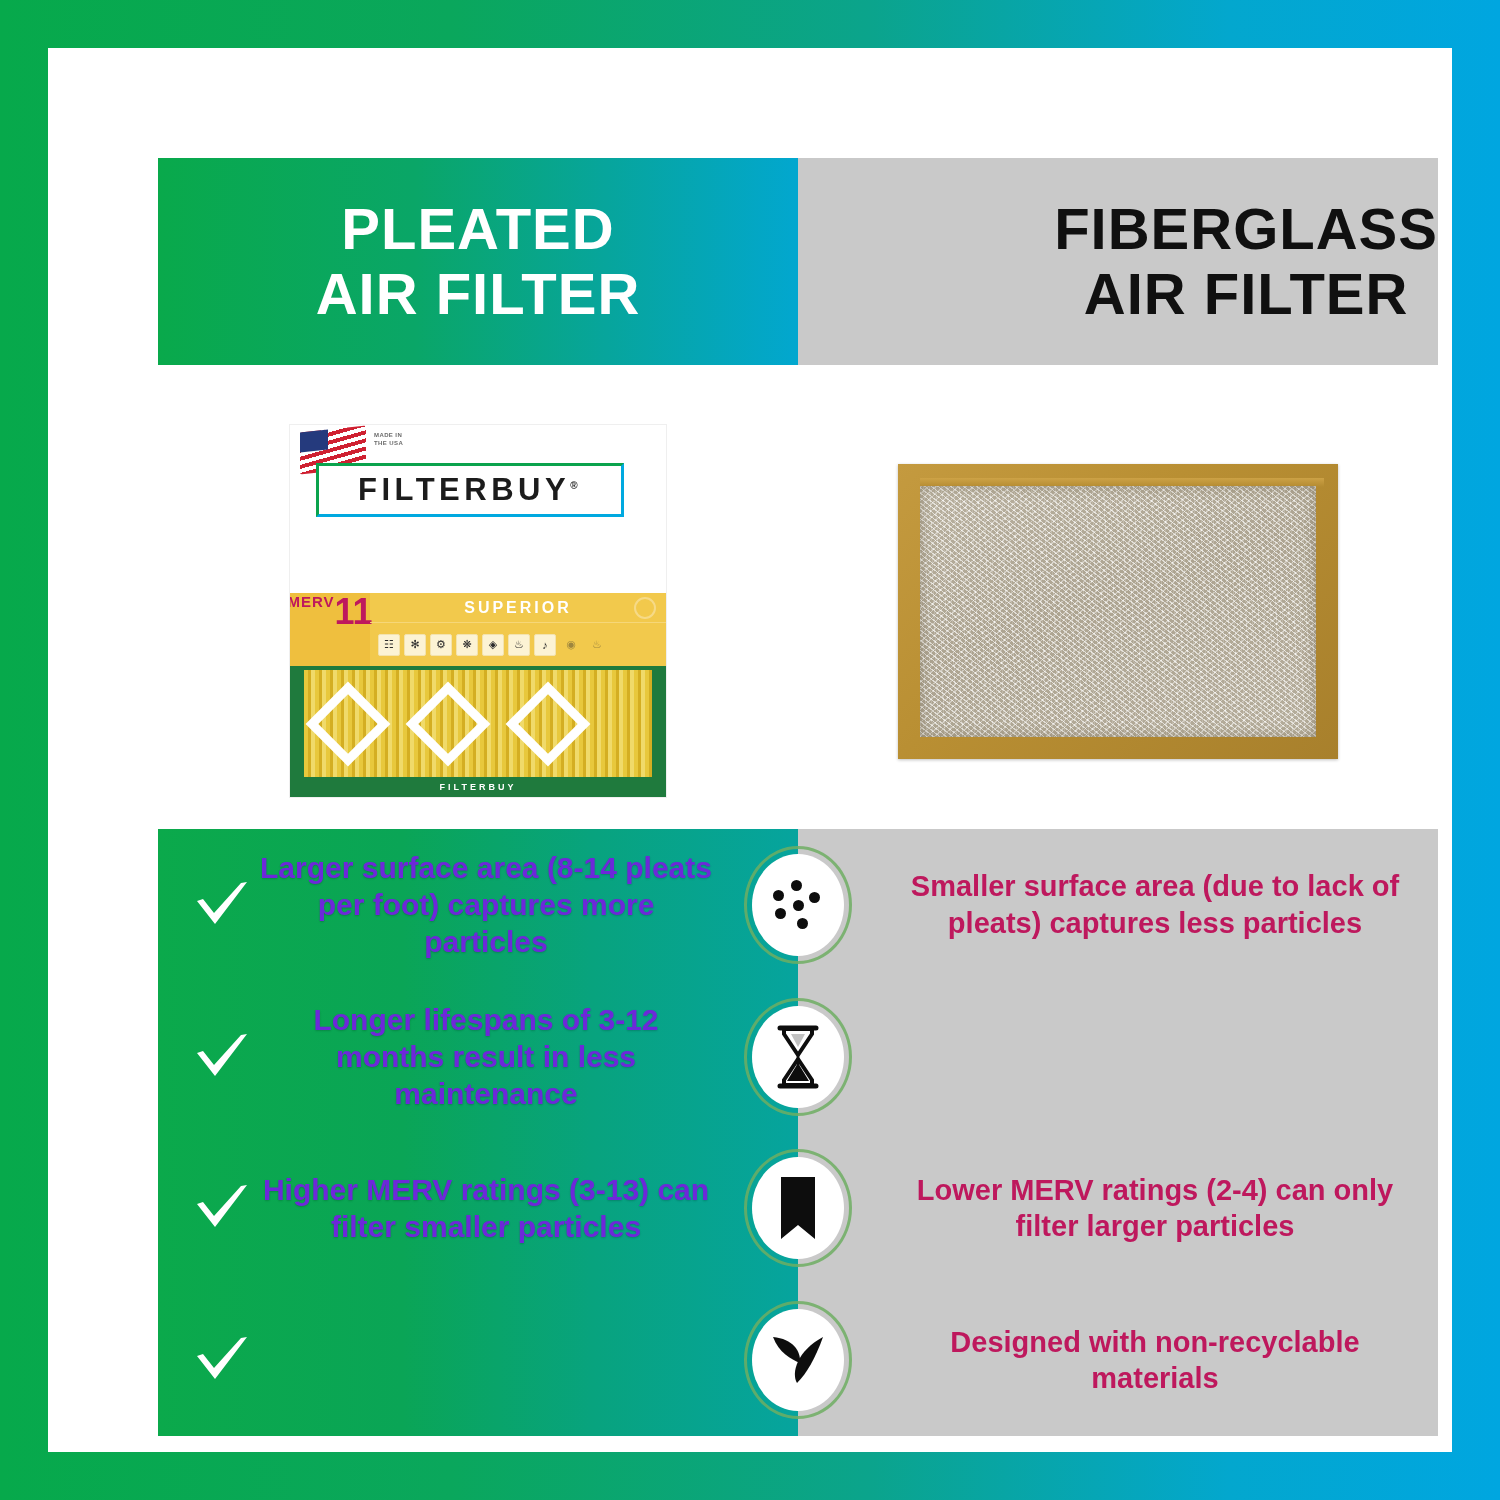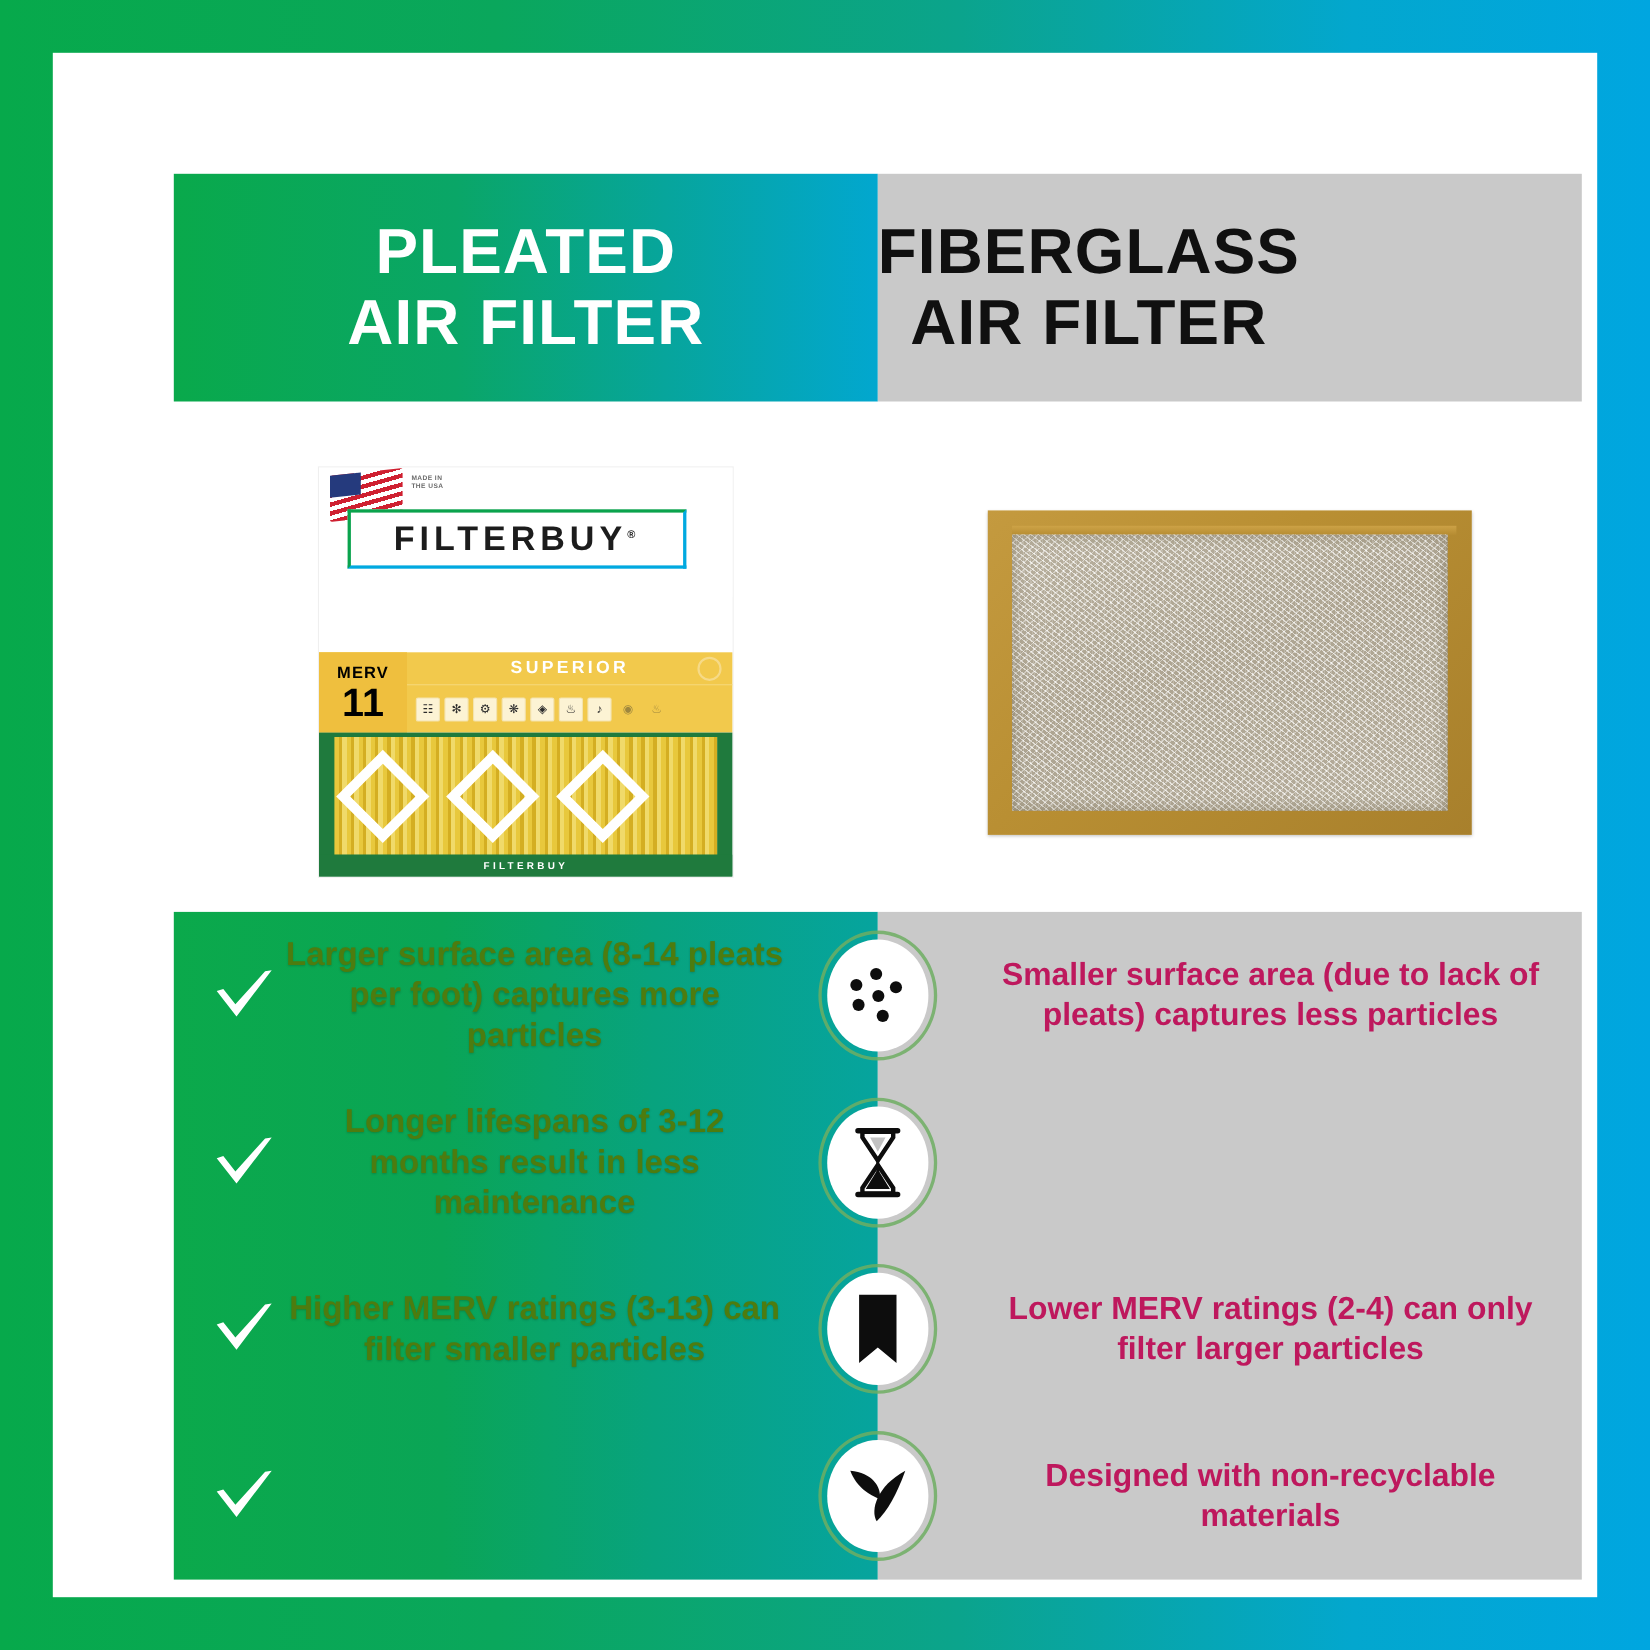--- a/index.html
+++ b/index.html
@@ -35,21 +35,21 @@
     display: flex;
   }
   .header-left {
     width: 640px; height: 100%;
     background: linear-gradient(90deg, #09A94B 0%, #0AA667 40%, #07A59C 70%, #02A7CF 100%);
     display: flex; align-items: center; justify-content: center;
   }
   .header-right {
     width: 640px; height: 100%;
     background: #c9c9c9;
-    display: flex; align-items: center; justify-content: flex-start;
+    display: flex; align-items: center; justify-content: flex-end;
   }
   .header-title {
     text-align: center;
     font-weight: 800;
     font-size: 58px;
     line-height: 1.12;
     letter-spacing: 1px;
     font-family: "Liberation Sans", sans-serif;
     white-space: pre-line;
   }
@@ -120,22 +120,22 @@
   .pb-green .l2 { font-size:8.5px; font-weight:700; letter-spacing:.3px; margin-top:2px; }
 
   .pb-merv-band {
     position:absolute; left:0; top:168px; width:100%; height:73px;
     background:#F2C94C;
     display:flex;
   }
   .merv-left {
     width: 80px; height:100%;
     background:#EFBF3E;
-    display:flex; flex-direction:column; align-items:center; justify-content:center;
-    color:#000000;
+    display:flex; align-items:flex-start; justify-content:center;
+    color:#be185d;
   }
   .merv-left .mw { font-size:15px; font-weight:800; letter-spacing:1px; }
   .merv-left .mn { font-size:36px; font-weight:800; line-height:1; margin-top:1px; }
   .merv-right { flex:1; display:flex; flex-direction:column; }
   .merv-sup {
     height:30px; display:flex; align-items:center; justify-content:center;
     color:#fff; font-size:16px; font-weight:800; letter-spacing:3px;
     border-bottom:1px solid #f6d778;
     position:relative;
   }
@@ -222,21 +222,21 @@
     display:flex; align-items:center; gap:10px;
     padding: 0 86px 0 36px;
   }
   .check {
     flex: 0 0 56px;
     display:flex; align-items:center; justify-content:center;
   }
   .check svg { display:block; }
   .row-text-left {
     flex:1; text-align:center;
-    color:#4d7c0f; font-weight:800;
+    color:#6d28d9; font-weight:800;
     font-size: 30px; line-height:1.24;
     text-shadow: 0 1px 2px rgba(0,0,0,.18);
   }
   .cell-right {
     width: 640px; height:100%;
     display:flex; align-items:center;
     padding: 0 36px 0 110px;
   }
   .row-text-right {
     flex:1; text-align:center;

